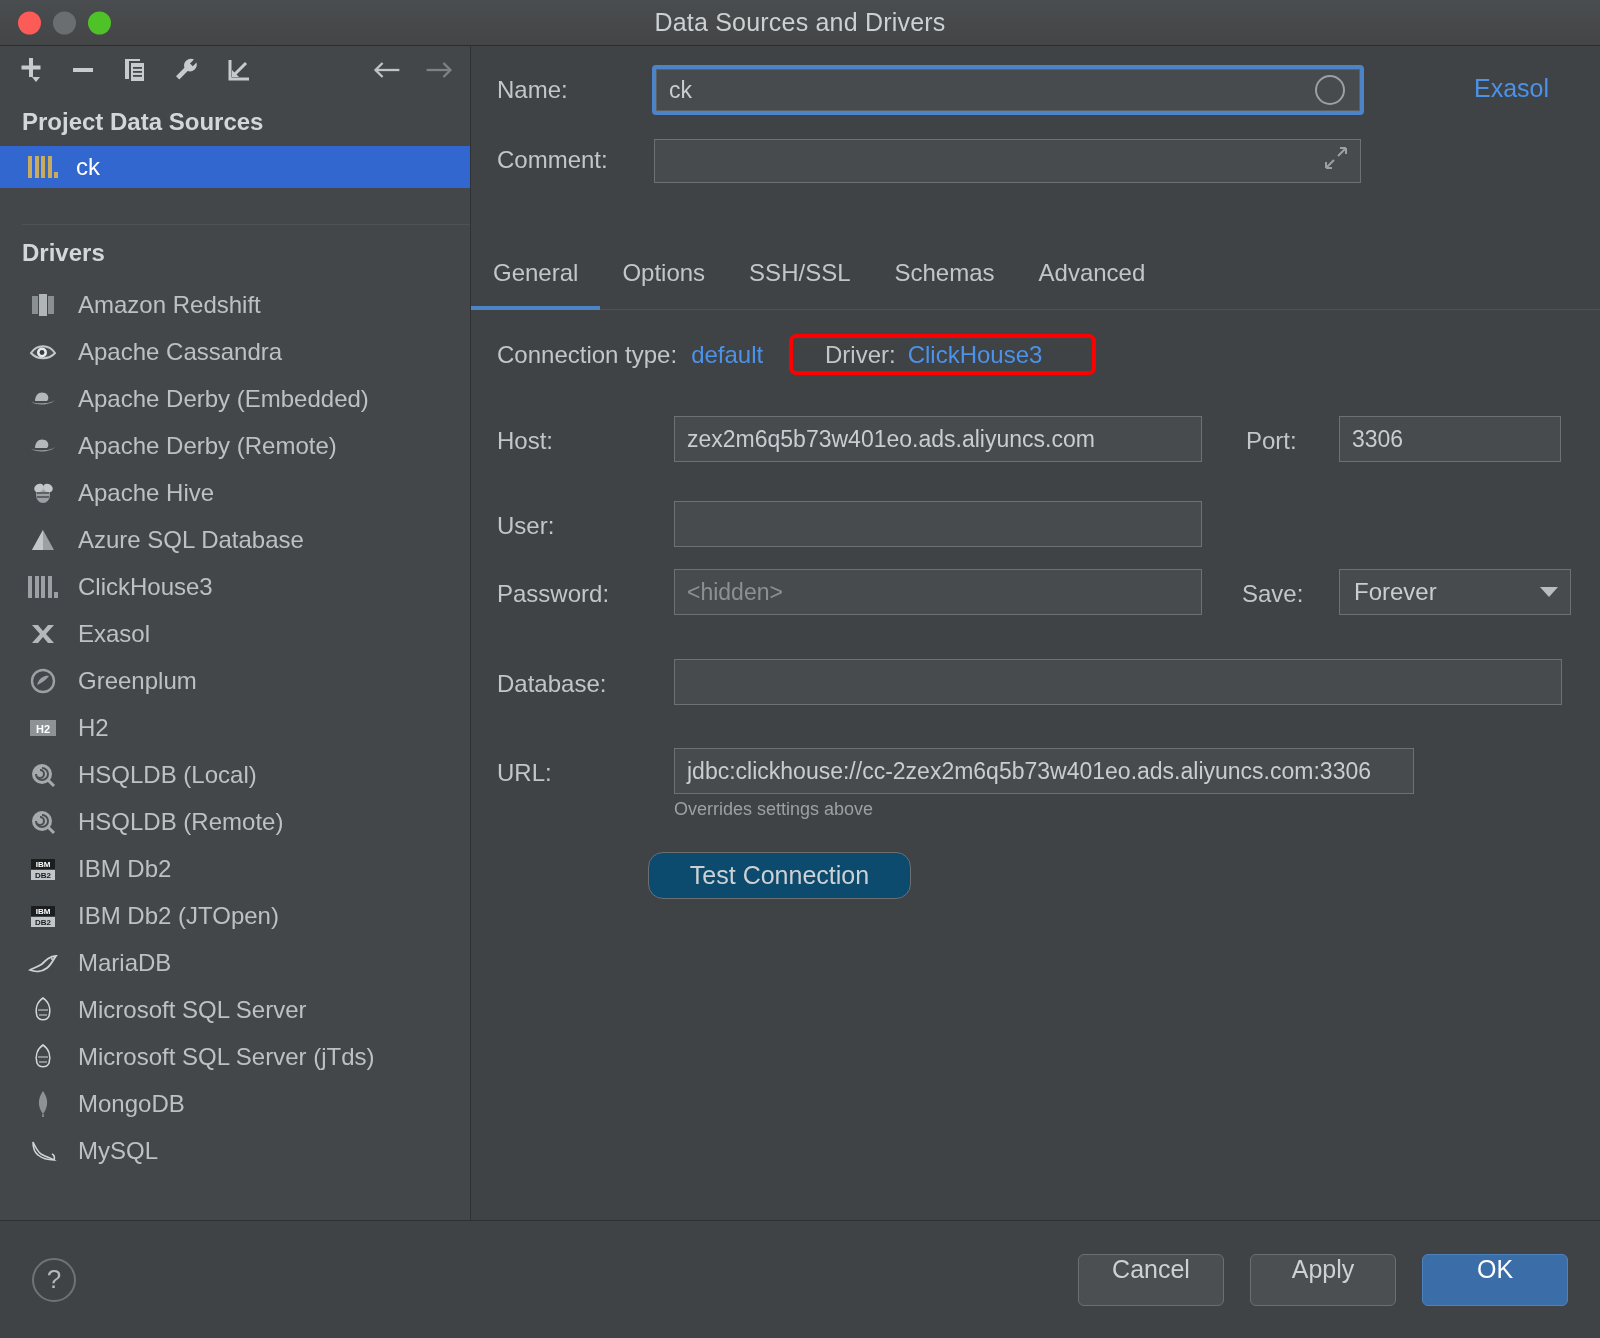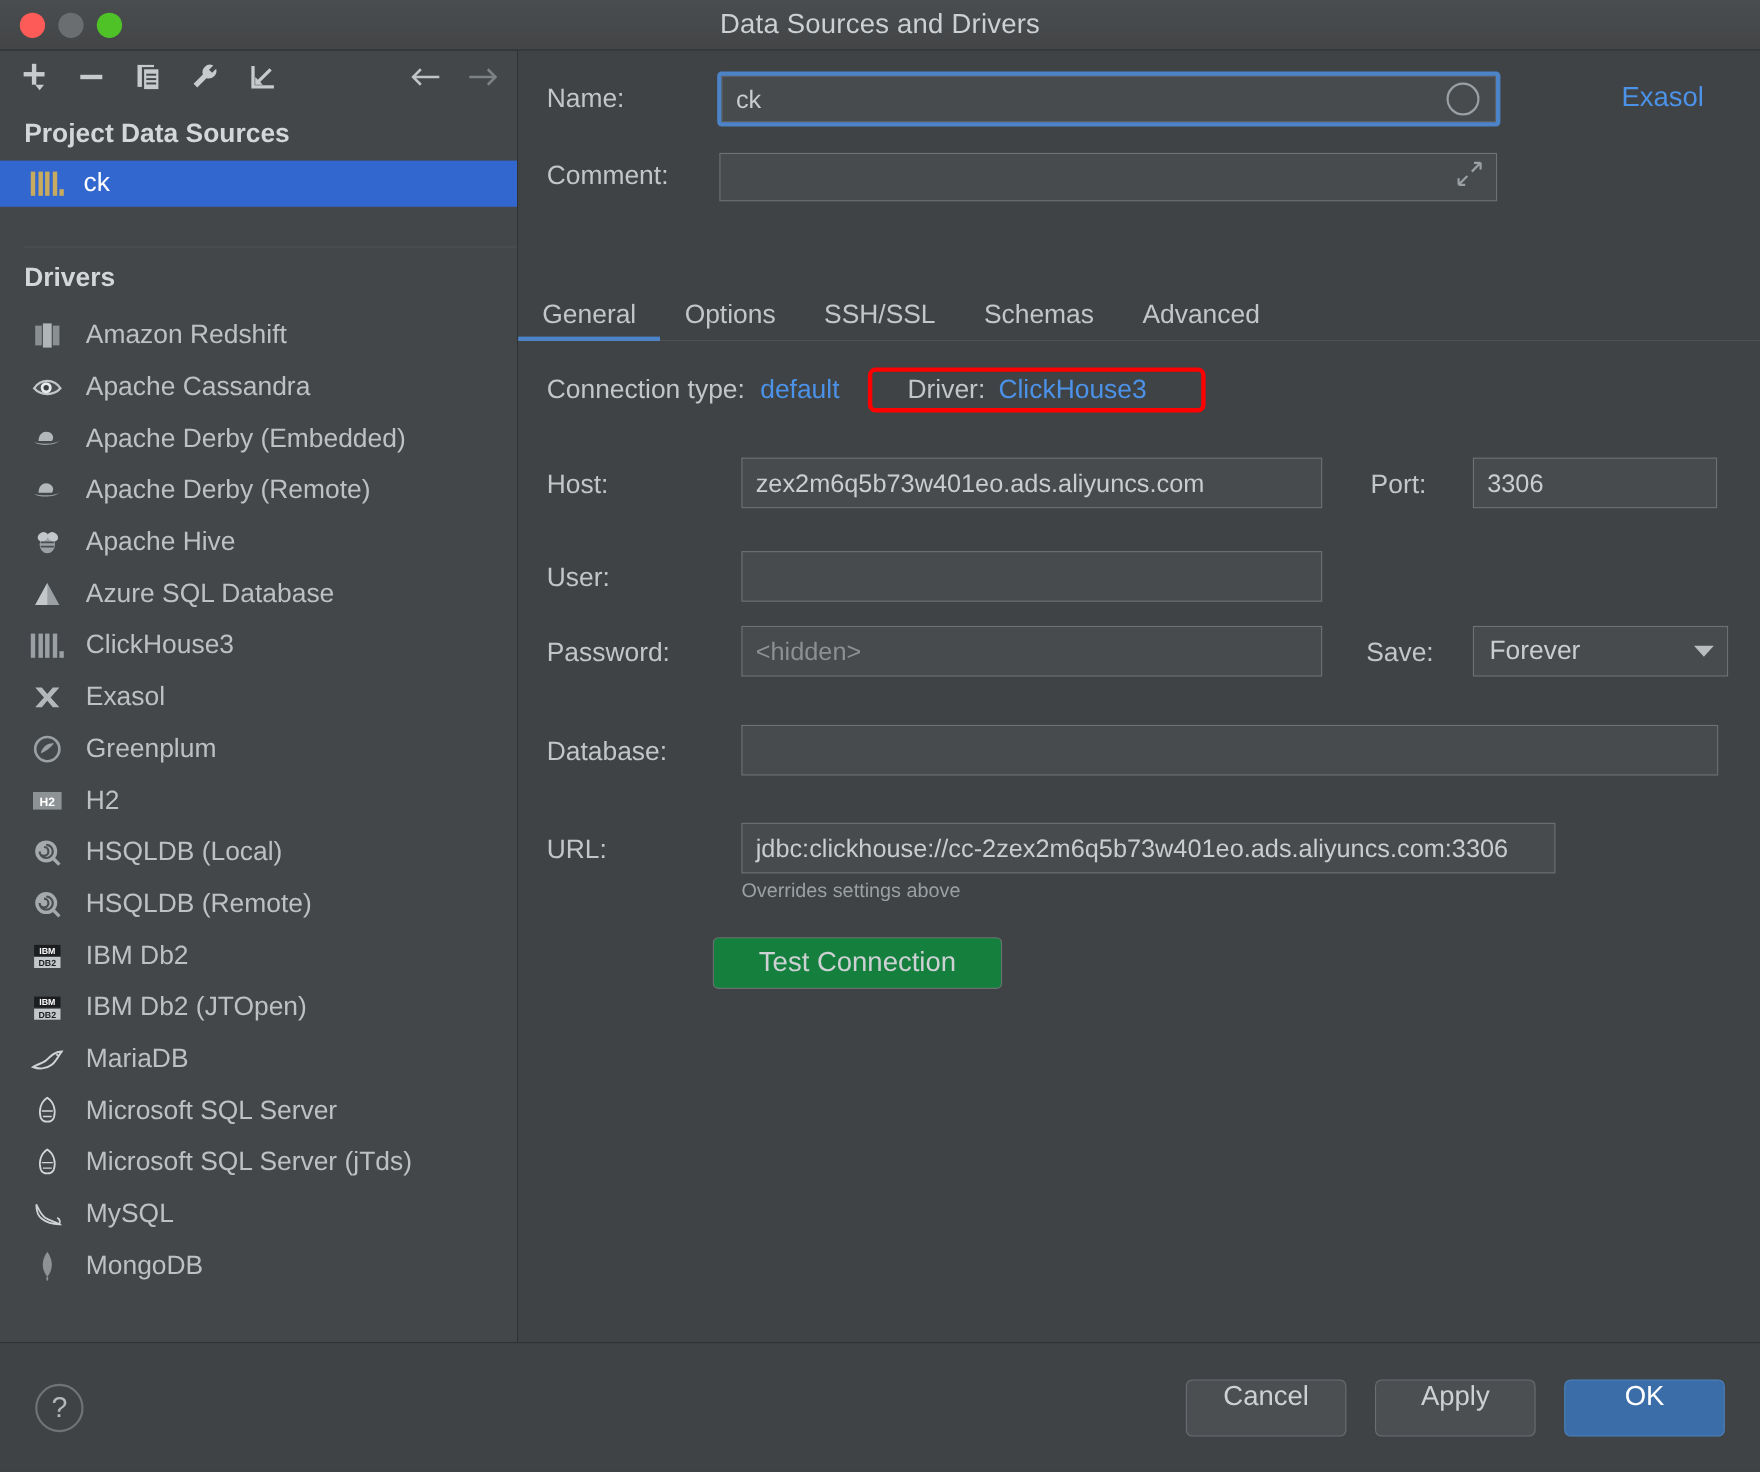--- a/index.html
+++ b/index.html
@@ -108,21 +108,21 @@
     position: absolute; right: 14px; top: 50%; transform: translateY(-50%);
     width: 30px; height: 30px; border-radius: 50%; border: 2px solid #9aa0a3;
   }
   .expand-btn { position: absolute; right: 12px; top: 50%; transform: translateY(-50%); }
 
   .reset-link { color: #4b92e8; font-size: 25px; }
 
   
   .tabs { display: flex; align-items: flex-end; gap: 0; height: 56px;
           border-bottom: 1px solid #4d5154; }
-  .tab { color: #c2c6c8; font-size: 24px; padding: 0 22px 8px 22px;
+  .tab { color: #c2c6c8; font-size: 24px; padding: 0 22px 22px 22px;
          position: relative; }
   .tab.active::after {
     content: ""; position: absolute; left: 0; right: 0; bottom: -1px;
     height: 4px; background: #4d84c8;
   }
 
   .link { color: #4b92e8; }
 
   .annot {
     position: absolute; border: 4px solid #ff0000; border-radius: 7px;
@@ -134,21 +134,21 @@
     color: #c9cdd0; font-size: 24px;
     display: flex; align-items: center; justify-content: space-between;
     padding: 0 12px 0 14px;
   }
   .caret { width: 0; height: 0; border-left: 9px solid transparent;
            border-right: 9px solid transparent; border-top: 10px solid #b9bdc0; }
 
   .hintline { color: #9ba0a3; font-size: 18px; }
 
   .btn {
-    background: #15803d; border: 1px solid #6b6f72; border-radius: 5px;
+    background: #0c4a6e; border: 1px solid #6b6f72; border-radius: 15px;
     color: #ced1d4; font-size: 25px;
     display: flex; align-items: center; justify-content: center;
   }
 
   
   .footer {
     height: 118px; flex: 0 0 118px;
     background: #3f4346; border-top: 1px solid #2f3234;
     display: flex; align-items: center; padding: 0 32px;
   }
@@ -435,36 +435,36 @@
             <svg width="24" height="28" viewBox="0 0 24 28">
                 <path d="M12 2 C6 6 4 13 6 20 C8 25 16 25 18 20 C20 13 18 6 12 2Z" fill="none" stroke="#d3d7da" stroke-width="1.6"></path>
                 <path d="M7 14 H17 M8 19 H16" stroke="#d3d7da" stroke-width="1.2"></path>
               </svg>
           </span>
           <span>Microsoft SQL Server (jTds)</span>
         </div>
 
         <div class="drv-item">
           <span class="ico">
+            <svg width="20" height="28" viewBox="0 0 20 28">
+                <path d="M10 1 C15 8 16 16 10 24 C4 16 5 8 10 1Z" fill="#8e9295"></path>
+                <path d="M10 24 L10 27" stroke="#8e9295" stroke-width="1.6"></path>
+              </svg>
+          </span>
+          <span>MongoDB</span>
+        </div>
+
+        <div class="drv-item">
+          <span class="ico">
             <svg width="28" height="24" viewBox="0 0 28 24">
                 <path d="M4 3 C6 7 8 12 12 15 C17 18 22 19 25 21 C20 21 14 20 9 16 C5 13 4 8 4 3Z" fill="none" stroke="#cfd3d6" stroke-width="1.6"></path>
                 <path d="M25 21 C26 18 25 16 23 15" fill="none" stroke="#cfd3d6" stroke-width="1.6"></path>
               </svg>
           </span>
           <span>MySQL</span>
-        </div>
-
-        <div class="drv-item">
-          <span class="ico">
-            <svg width="20" height="28" viewBox="0 0 20 28">
-                <path d="M10 1 C15 8 16 16 10 24 C4 16 5 8 10 1Z" fill="#8e9295"></path>
-                <path d="M10 24 L10 27" stroke="#8e9295" stroke-width="1.6"></path>
-              </svg>
-          </span>
-          <span>MongoDB</span>
         </div>
 
       </div>
     </div>
 
     <div class="right">
 
       <div class="row" style="position:absolute; left:0; top:14px; right:0; height:60px;">
         <div class="lbl" style="position:absolute; left:26px; top:16px;">Name:</div>
         <div class="focuswrap" style="position:absolute; left:181px; top:5px; width:712px;">

